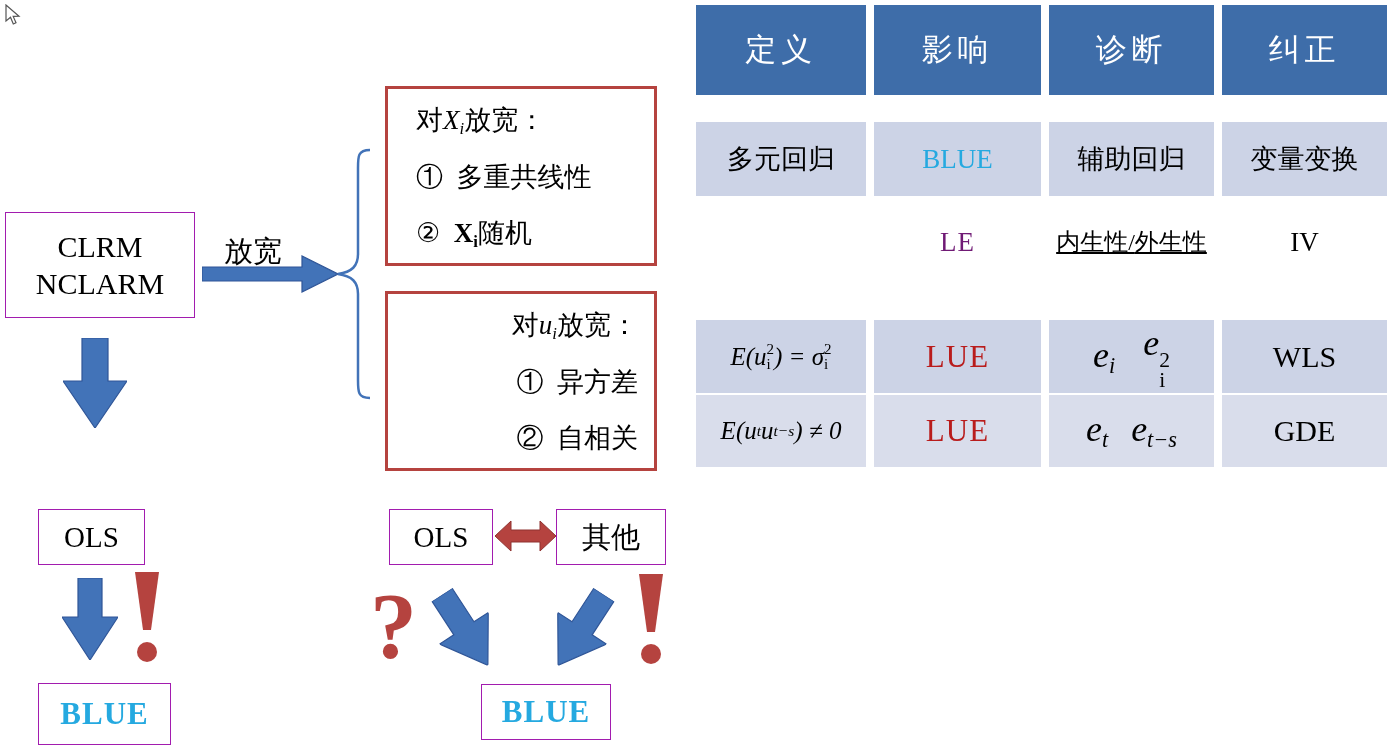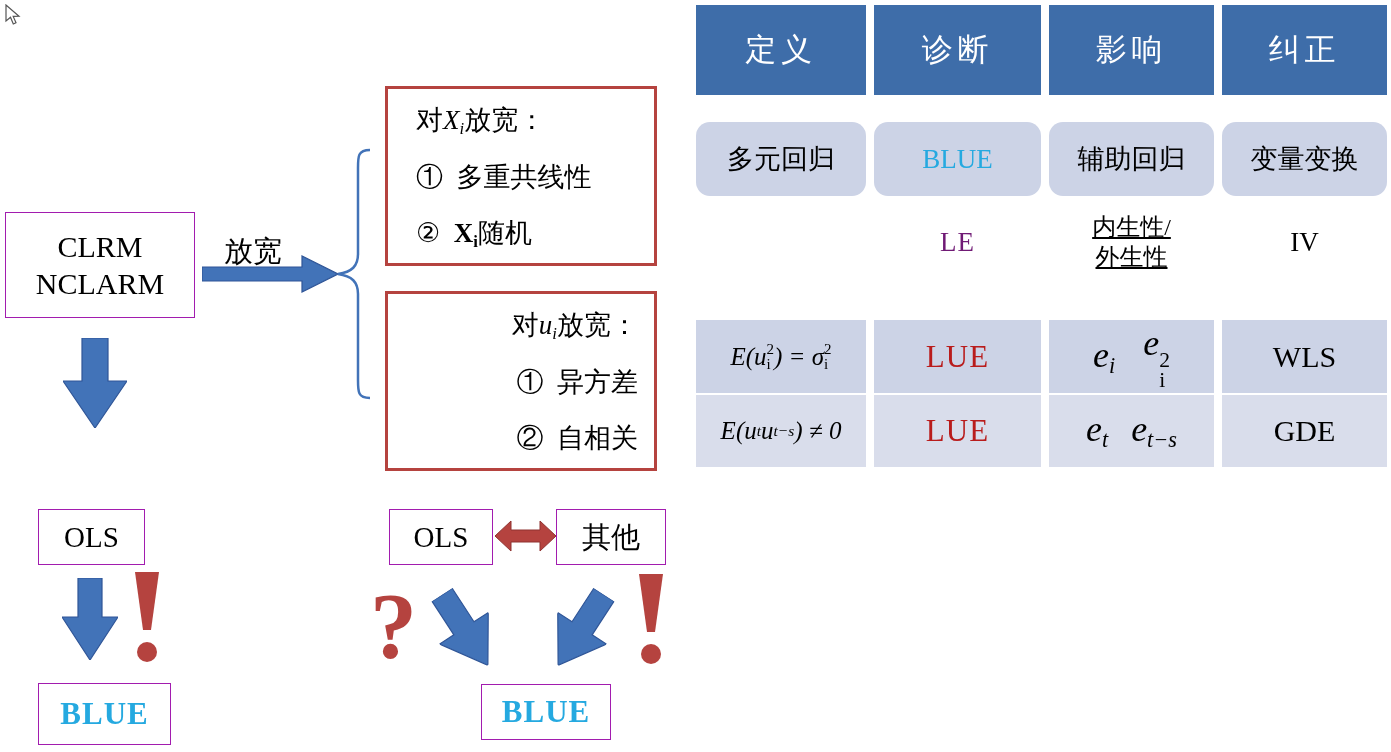--- a/index.html
+++ b/index.html
@@ -32,21 +32,21 @@
         font-size:0.6em; vertical-align:-0.55em; text-align:left; font-style:normal; }
   .ss span { display:block; }
 
   
   .table-area { position:absolute; left:696px; top:5px; width:691px; }
   .t-row { display:grid; grid-template-columns:170px 167px 165px 165px; column-gap:8px; }
   .cell { display:flex; align-items:center; justify-content:center; text-align:center; }
   .t-header { height:90px; }
   .t-header .cell { background:#3e6da9; color:#fff; font-size:31px; letter-spacing:0.15em; }
   .t-r1 { margin-top:27px; height:74px; }
-  .t-r1 .cell { background:#ccd3e6; font-size:27px;border-radius:14px; }
+  .t-r1 .cell { background:#ccd3e6; font-size:27px; }
   .t-r2 { height:92px; }
   .t-r2 .cell { background:#ffffff; font-size:27px; }
   .t-r3 { margin-top:32px; height:73px; }
   .t-r3 .cell { background:#ccd3e6; }
   .t-r4 { margin-top:2px; height:72px; }
   .t-r4 .cell { background:#d9ddeb; }
   .fx { font-style:italic; font-size:25px; }
   .eterm { font-style:italic; font-size:36px; }
   .big-serif { font-size:30px; }
   .c-cyan { color:#25a9e0; font-size:31px; }
@@ -138,36 +138,36 @@
   </svg>
 
   <div class="abs box-blue" style="left:481px;top:684px;width:130px;height:56px;">
     <span class="cyan-bold">BLUE</span>
   </div>
 
   <div class="table-area">
 
     <div class="t-row t-header">
       <div class="cell">定义</div>
+      <div class="cell">影响</div>
       <div class="cell">诊断</div>
-      <div class="cell">影响</div>
       <div class="cell">纠正</div>
     </div>
 
     <div class="t-row t-r1">
       <div class="cell">多元回归</div>
       <div class="cell c-cyan">BLUE</div>
       <div class="cell">辅助回归</div>
       <div class="cell">变量变换</div>
     </div>
 
     <div class="t-row t-r2">
       <div class="cell"></div>
       <div class="cell c-red">LE</div>
-      <div class="cell" style="flex-direction:column;">
+      <div class="cell" style="">
         <span class="u2">内生性/</span>
         <span class="u2">外生性</span>
       </div>
       <div class="cell big-serif">IV</div>
     </div>
 
     <div class="t-row t-r3">
       <div class="cell fx">
           <span>E(u</span>
           <span class="ss">

